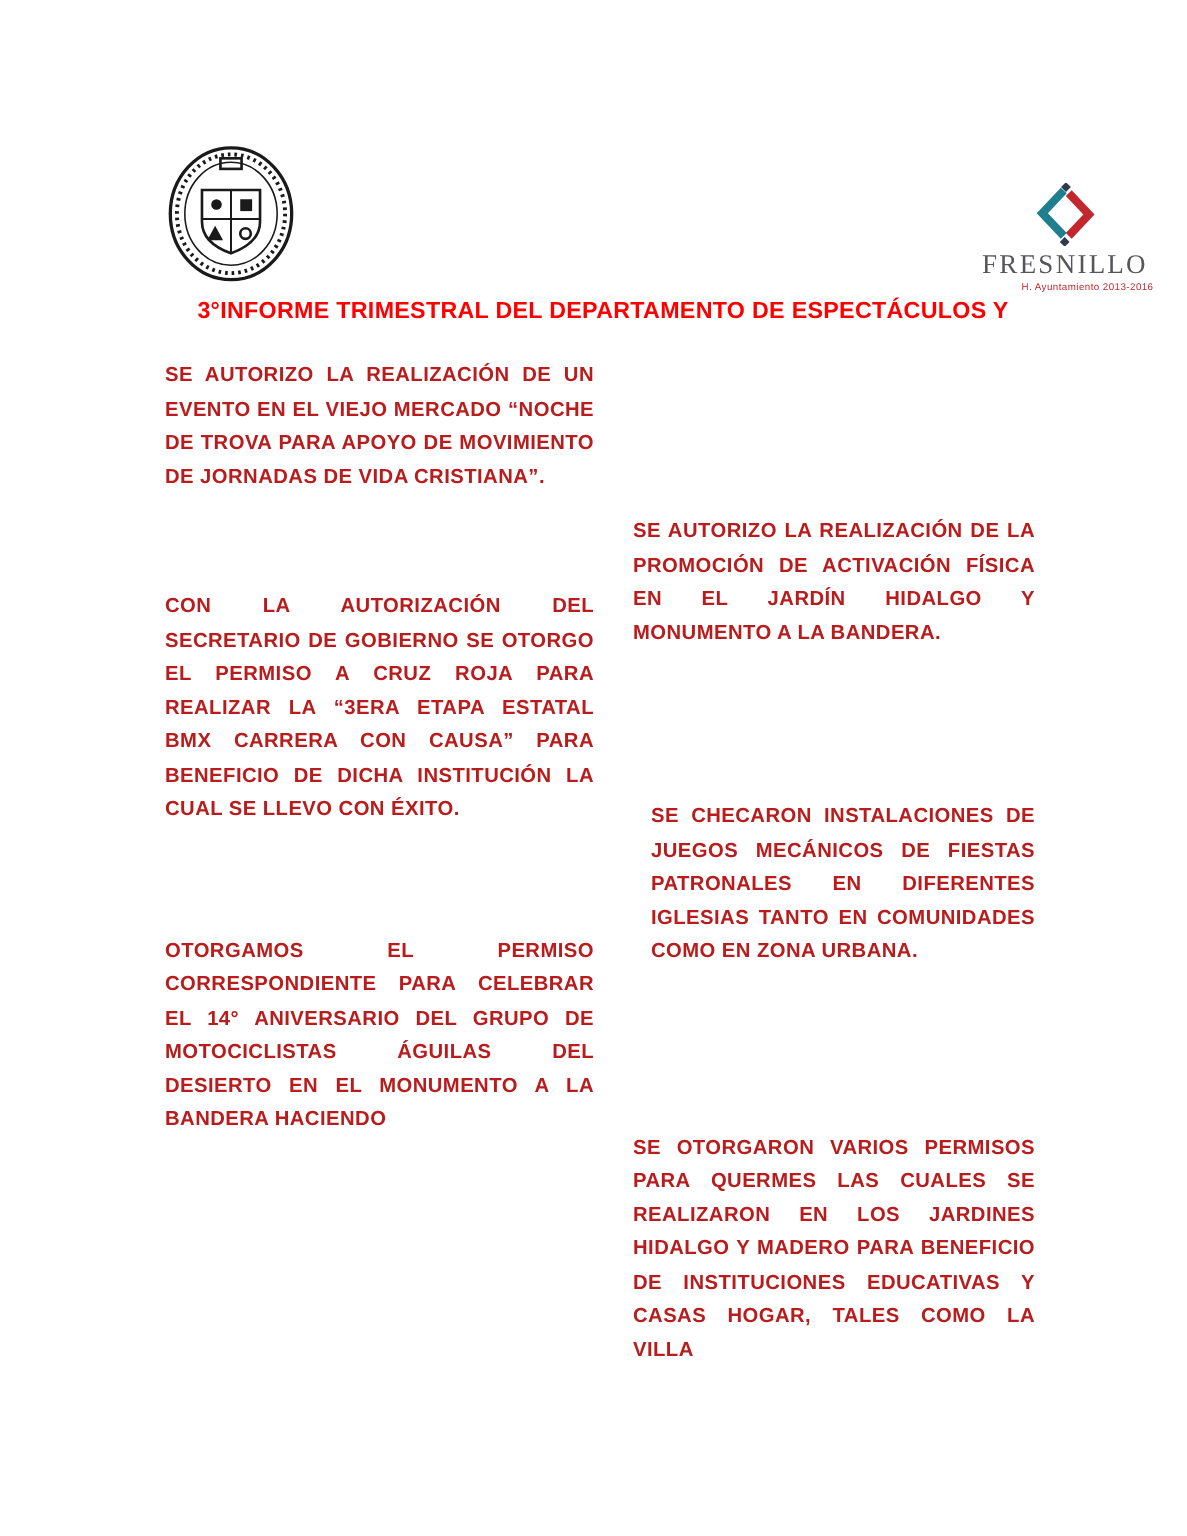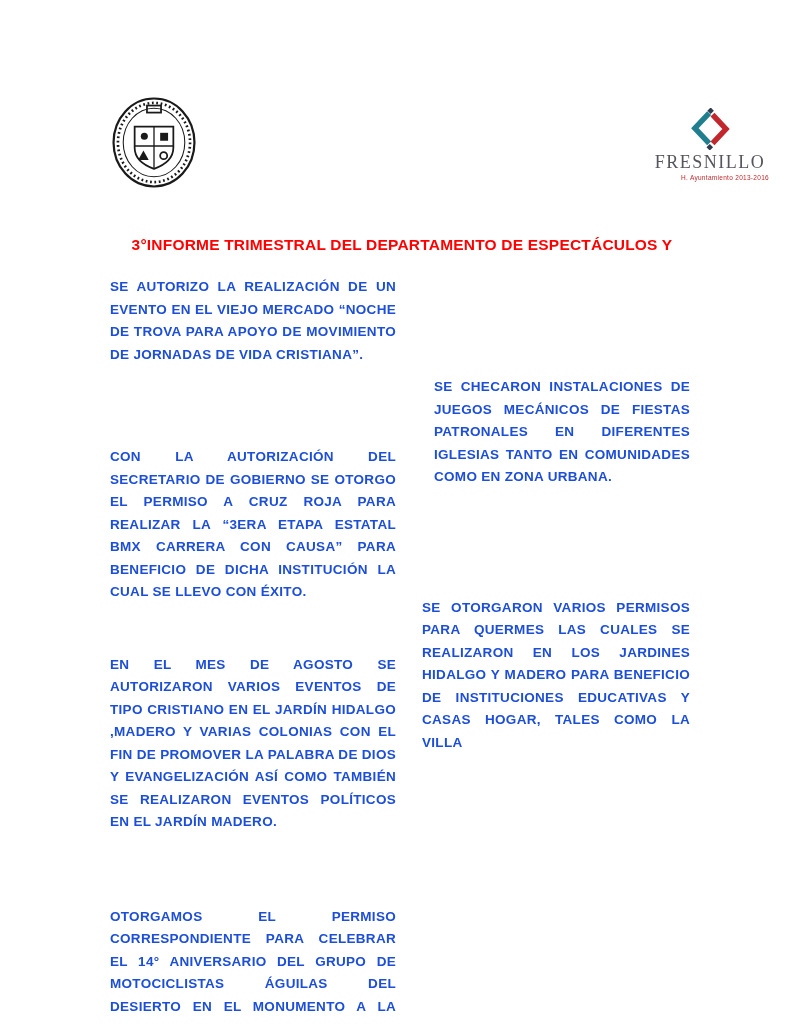--- a/index.html
+++ b/index.html
@@ -6,54 +6,54 @@
   html,body { background:#ffffff; }
   body {
     width:791px; height:1024px;
     font-family:"Liberation Sans", sans-serif;
     position:relative; overflow:hidden;
   }
   .page { width:791px; height:1024px; background:#fff; position:relative; }
 
   
   .header {
-    display:flex; justify-content:space-between; align-items:center;
+    display:flex; justify-content:space-between; align-items:flex-end;
     padding:95px 22px 0 110px;
   }
   .crest { width:88px; height:95px; }
   .fresnillo { width:118px; display:flex; flex-direction:column; align-items:center; }
   .fresnillo-icon { width:42px; height:42px; margin-bottom:2px; }
   .fresnillo-name {
     font-family:"Liberation Serif", serif;
     font-size:18px; letter-spacing:1.5px; color:#55555d;
     width:100%; text-align:center; border-bottom:0;
   }
   .fresnillo-sub {
     font-size:6.5px; color:#c1272d; width:100%; text-align:right;
     letter-spacing:0.3px; margin-top:1px;
   }
 
   
   .title {
-    margin-top:38px; text-align:center;
+    text-align:center;
     color:#ff0000; font-weight:bold;
     font-size:15.5px; line-height:26px; letter-spacing:0.2px;padding-left:13px;
   }
 
   
   .columns {
     display:grid; grid-template-columns:286px 268px; column-gap:26px;
     padding-left:110px; margin-top:18px;
   }
   .col p {
-    font-size:13.5px; font-weight:bold; color:#1d4ed8;
+    font-size:13.5px; font-weight:bold; color:#b91c1c;
     line-height:22.5px; text-align:justify; letter-spacing:0.3px;
   }
   .col p:last-child { margin-bottom:0; }
-  .l2 { margin-top:80px; }
+  .l2 { margin-top:64px; }
   .l3 { margin-top:50px; }
   .l4 { margin-top:72px; }
   .r2 { margin-top:104px; }
   .r3 { margin-top:100px;margin-left:12px; }
   .r4 { margin-top:108px; }
 </style>
 </head>
 <body>
 
 <div class="page">
@@ -89,22 +89,22 @@
   </div>
 
   <div class="title">
     <div>3°INFORME TRIMESTRAL DEL DEPARTAMENTO DE ESPECTÁCULOS Y</div>
   </div>
 
   <div class="columns">
     <div class="col">
       <p class="l1">SE AUTORIZO LA REALIZACIÓN DE UN EVENTO EN EL VIEJO MERCADO “NOCHE DE TROVA PARA APOYO DE MOVIMIENTO DE JORNADAS DE VIDA CRISTIANA”.</p>
       <p class="l2">CON LA AUTORIZACIÓN DEL SECRETARIO DE GOBIERNO SE OTORGO EL PERMISO A CRUZ ROJA PARA REALIZAR LA “3ERA ETAPA ESTATAL BMX CARRERA CON CAUSA” PARA BENEFICIO DE DICHA INSTITUCIÓN LA CUAL SE LLEVO CON ÉXITO.</p>
-      <p class="l3">EN EL MES DE AGOSTO SE AUTORIZARON VARIOS EVENTOS DE TIPO CRISTIANO EN EL JARDÍN HIDALGO ,MADERO Y VARIAS COLONIAS CON EL FIN DE PROMOVER LA PALABRA DE DIOS Y EVANGELIZACIÓN ASÍ COMO TAMBIÉN SE REALIZARON EVENTOS POLÍTICOS EN EL JARDÍN MADERO.</p>
       <p class="l4">OTORGAMOS EL PERMISO CORRESPONDIENTE PARA CELEBRAR EL 14° ANIVERSARIO DEL GRUPO DE MOTOCICLISTAS ÁGUILAS DEL DESIERTO EN EL MONUMENTO A LA BANDERA HACIENDO</p>
     </div>
     <div class="col">
+      <p class="r2">SE AUTORIZO LA REALIZACIÓN DE LA PROMOCIÓN DE ACTIVACIÓN FÍSICA EN EL JARDÍN HIDALGO Y MONUMENTO A LA BANDERA.</p>
       <p class="r3">SE CHECARON INSTALACIONES DE JUEGOS MECÁNICOS DE FIESTAS PATRONALES EN DIFERENTES IGLESIAS TANTO EN COMUNIDADES COMO EN ZONA URBANA.</p>
       <p class="r4">SE OTORGARON VARIOS PERMISOS PARA QUERMES LAS CUALES SE REALIZARON EN LOS JARDINES HIDALGO Y MADERO PARA BENEFICIO DE INSTITUCIONES EDUCATIVAS Y CASAS HOGAR, TALES COMO LA VILLA</p>
     </div>
   </div>
 
 </div>
 
 </body></html>

